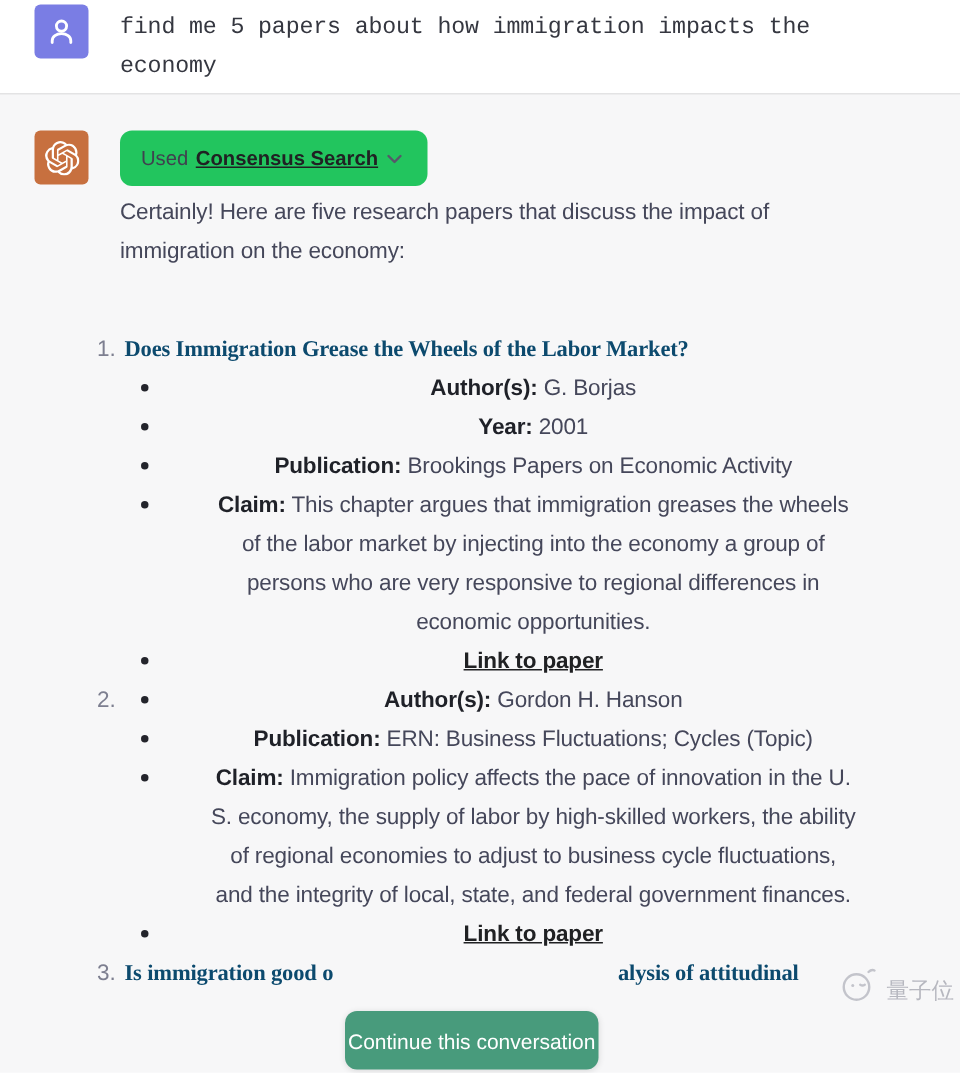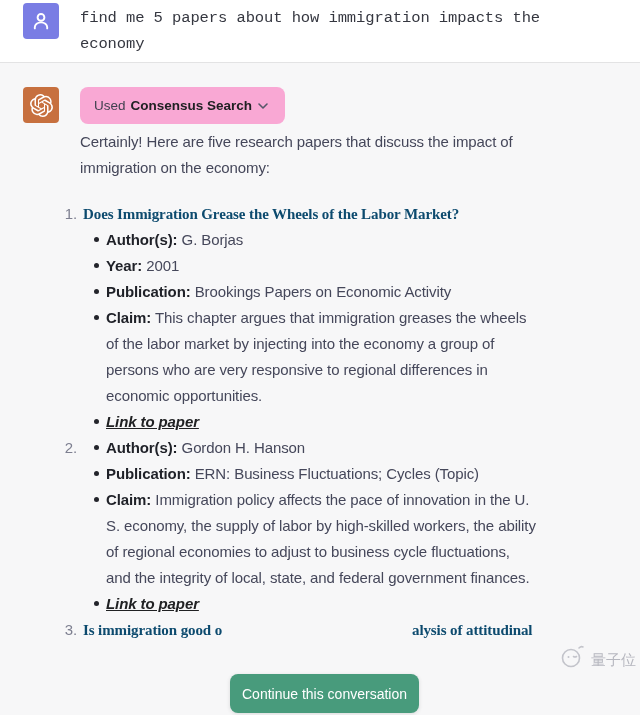--- a/index.html
+++ b/index.html
@@ -14,43 +14,43 @@
   
   .user-row { position:relative; height:62px; background:#ffffff; }
   .user-avatar { top:3px; background:#7a7de4; }
   .user-msg { position:absolute; left:80px; top:5px; width:520px;
               font-size:15.5px; line-height:26px; color:#353740; letter-spacing:-0.1px;font-family:Liberation Mono, monospace; }
   
   .asst-section { position:relative; height:653px; background:#f7f7f8;
                   border-top:1px solid rgba(0,0,0,0.08); }
   .asst-avatar { top:24px; background:#c7703f; }
   .plugin-badge { position:absolute; left:80px; top:24px; width:205px; height:37px;
-                  background:#f9a8d4; border-radius:8px; display:flex; align-items:center;
+                  background:#22c55e; border-radius:8px; display:flex; align-items:center;
                   padding:0 14px; cursor:pointer; border:none; }
   .badge-prefix { font-size:13.5px; color:#40414f; }
-  .badge-name { font-size:13.5px; font-weight:700; color:#202123; margin-left:5px; }
+  .badge-name { font-size:13.5px; font-weight:700; color:#202123; margin-left:5px;text-decoration:underline; }
   .badge-chevron { margin-left:auto; display:flex; }
   
   .content { position:absolute; left:80px; top:66px; width:525px;
              font-size:15px; line-height:26px; letter-spacing:-0.1px; color:#45475a; }
-  .intro { white-space:pre-line; margin-bottom:20px; }
+  .intro { white-space:pre-line; margin-bottom:39px; }
   ol.papers { list-style:none; }
   li.paper { position:relative; padding-left:3px; }
   .num { position:absolute; left:-19px; width:16px; text-align:right; color:#7d7f90; }
   .paper-title { font-weight:700; color:#0c4a6e;font-family:Liberation Serif, serif; }
   ul.details { list-style:none; }
-  li.detail { position:relative; padding-left:23px; white-space:pre-line; }
+  li.detail { position:relative; padding-left:23px; white-space:pre-line;text-align:center; }
   li.detail::before { content:""; position:absolute; left:11px; top:10px;
                       width:5px; height:5px; border-radius:50%; background:#23242b; }
   .lbl { font-weight:700; color:#1f2128; }
   .val { color:#45475a; }
-  .paper-link { font-weight:700; color:#202123; text-decoration:underline; cursor:pointer;font-style:italic; }
+  .paper-link { font-weight:700; color:#202123; text-decoration:underline; cursor:pointer; }
   .frag-end { position:absolute; left:332px; top:0; white-space:nowrap; }
   
-  .continue-btn { position:absolute; left:230px; top:611px; width:189px; height:39px;
+  .continue-btn { position:absolute; left:230px; top:611px; width:169px; height:39px;
                   background:#489b7c; color:#ffffff; border:none; border-radius:8px;
                   font-family:"Liberation Sans", sans-serif; font-size:14px;
                   display:flex; align-items:center; justify-content:center; cursor:pointer;
                   box-shadow:0 1px 4px rgba(0,0,0,0.12); z-index:5; }
   .watermark { position:absolute; top:579px; right:4px; display:flex; align-items:flex-end;
                gap:3px; color:#b6b7bf; font-size:15px; z-index:4;
                font-family:"Liberation Sans", sans-serif, sans-serif; }
 </style>
 </head>
 <body>

